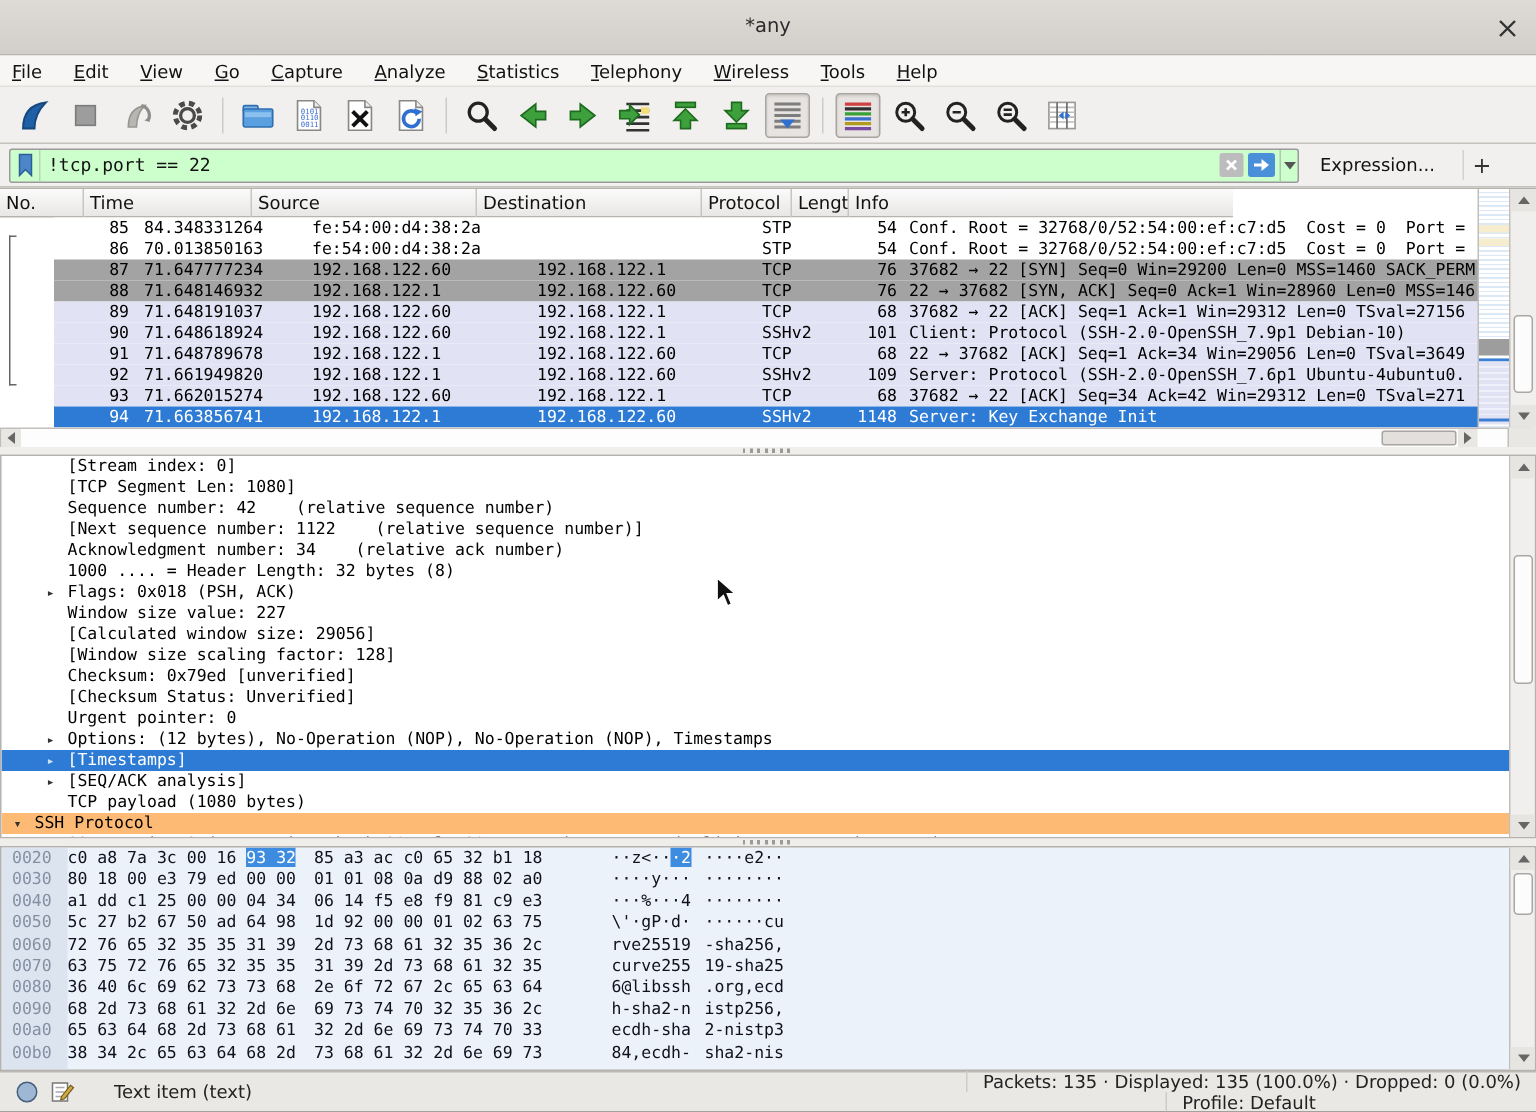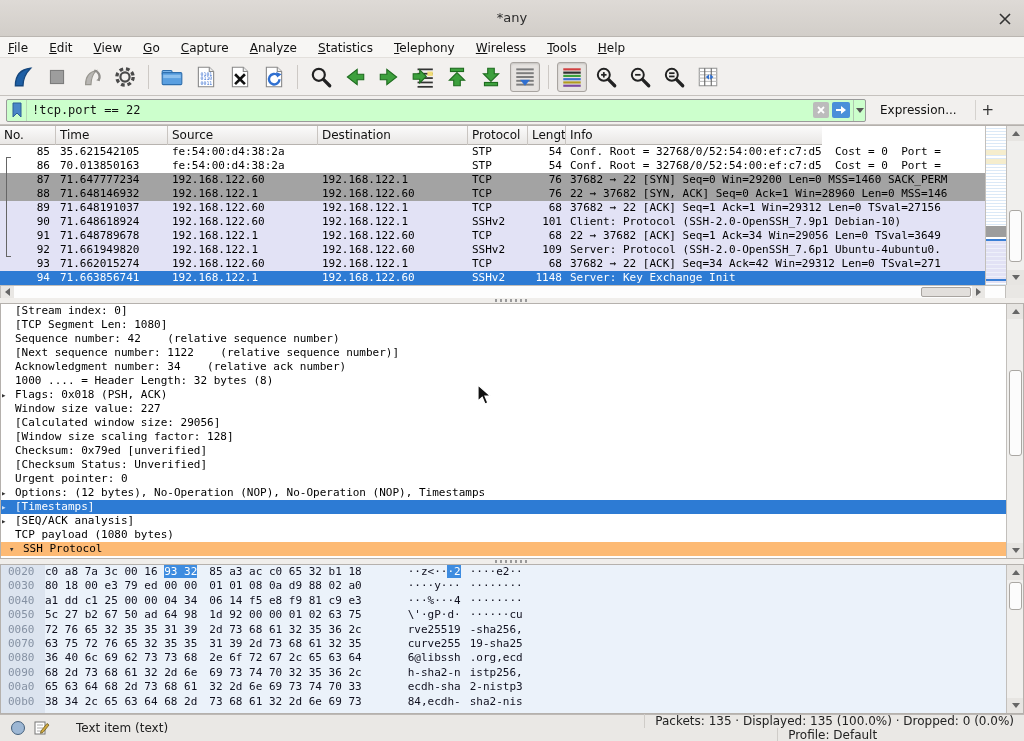--- a/index.html
+++ b/index.html
@@ -32,21 +32,21 @@
   .fbtn-x { width:16px; height:16px; background:#bcbcbc; border-radius:2px; margin-right:3px; display:flex; align-items:center; justify-content:center; }
   .fbtn-go { width:18px; height:16px; background:#4a90d9; border-radius:2px; margin-right:3px; display:flex; align-items:center; justify-content:center; }
   .fcaret { width:12px; height:100%; display:flex; align-items:center; justify-content:center; border-left:1px solid #b0c8b0; }
   .tri-down { width:0; height:0; border-left:4px solid transparent; border-right:4px solid transparent; border-top:5px solid #555; }
   .expression-label { font-size:12px; color:#111; margin-left:14px; }
   .add-btn { font-size:15px; color:#333; margin-left:18px; padding:0 6px; border-left:1px solid #d5d2ce; height:20px; display:flex; align-items:center; }
   
   .plist { position:absolute; left:0; top:125px; width:1024px; height:173px; background:#fff; border-top:1px solid #b5b1ad; }
   .phead { position:absolute; left:0; top:0; width:822px; height:19px; background:linear-gradient(#fbfbfb,#e9e7e5); border-bottom:1px solid #b7b3af; }
   .hcell { position:absolute; top:0; height:19px; border-right:1px solid #c9c5c1; font-size:12px; color:#111; padding:2px 0 0 4px; overflow:hidden; white-space:nowrap; }
-  .rows { position:absolute; left:0; top:19px; width:985px; height:140px; font-family:"DejaVu Sans Mono","Liberation Mono",monospace; font-size:11px; }
+  .rows { position:absolute; left:0; top:19px; width:985px; height:140px; font-family:"DejaVu Sans Mono","Liberation Mono",monospace; font-size:11px;padding-left:36px; }
   .p-row { position:relative; width:985px; height:14px; line-height:14px; white-space:pre; }
   .r-white { background:#ffffff; color:#000; }
   .r-gray  { background:#a3a3a3; color:#000; }
   .r-lav   { background:#e2e2f5; color:#000; }
   .r-sel   { background:#2d7bd4; color:#fff; }
   .c { position:absolute; top:0; height:14px; overflow:hidden; }
   .c-no   { left:0;   width:50px; text-align:right; }
   .c-time { left:60px;  width:106px; }
   .c-src  { left:172px; width:146px; }
   .c-dst  { left:322px; width:146px; }
@@ -69,21 +69,21 @@
   .hsb-btn { position:absolute; top:0; width:13px; height:12px; background:#e9e7e4; display:flex; align-items:center; justify-content:center; }
   .hsb-thumb { position:absolute; top:1px; height:10px; background:#e2dfdc; border:1px solid #a8a4a0; border-radius:2px; }
   .corner { position:absolute; left:1006px; top:159px; width:18px; height:14px; background:#e9e7e4; }
   
   .splitter { position:absolute; left:0; width:1024px; height:5px; background:#f0eeeb; display:flex; align-items:center; justify-content:center; }
   .grip { width:34px; height:3px; background:repeating-linear-gradient(90deg,#9a9a9a 0 2px,transparent 2px 5px); }
   
   .details { position:absolute; left:0; top:303px; width:1024px; height:256px; background:#fff; border:1px solid #b5b1ad; overflow:hidden; }
   .d-line { position:relative; width:1005px; height:14px; line-height:14px; font-family:"DejaVu Sans Mono","Liberation Mono",monospace; font-size:11px; white-space:pre; color:#000; }
   .d-line .exp { display:inline-block; width:14px; color:#333; font-size:9px; }
-  .lvl1 { }
+  .lvl1 { padding-left:30px; }
   .lvl0 { padding-left:8px; }
   .d-line.sel { background:#2d7bd4; color:#fff; }
   .d-line.sel .exp { color:#cfe0f5; }
   .d-line.shade { background:#fdba74; }
   
   .hexpane { position:absolute; left:0; top:564px; width:1024px; height:150px; background:#ebf2fa; border:1px solid #b5b1ad; overflow:hidden; }
   .hx-strip { position:absolute; left:0; top:0; width:44px; height:148px; background:#dce4ef; }
   .hx-row { position:relative; height:14.4px; line-height:14.4px; font-family:"DejaVu Sans Mono","Liberation Mono",monospace; font-size:11px; white-space:pre; color:#10101e; }
   .hx-off { display:inline-block; width:44px; padding-left:7px; color:#8591a3; }
   .hx-h2 { margin-left:12px; }
@@ -322,21 +322,21 @@
     <div class="phead">
       <div class="hcell" style="left:0;width:56px">No.</div>
       <div class="hcell" style="left:56px;width:112px">Time</div>
       <div class="hcell" style="left:168px;width:150px">Source</div>
       <div class="hcell" style="left:318px;width:150px">Destination</div>
       <div class="hcell" style="left:468px;width:60px">Protocol</div>
       <div class="hcell" style="left:528px;width:38px">Length</div>
       <div class="hcell" style="left:566px;width:440px;border-right:0">Info</div>
     </div>
     <div class="rows">
-      <div class="p-row r-white"><span class="c c-no">85</span><span class="c c-time">35.621542105</span><span class="c c-src">fe:54:00:d4:38:2a</span><span class="c c-dst"></span><span class="c c-pro">STP</span><span class="c c-len">54</span><span class="c c-info">Conf. Root = 32768/0/52:54:00:ef:c7:d5  Cost = 0  Port =</span></div>
+      <div class="p-row r-white"><span class="c c-no">85</span><span class="c c-time">84.348331264</span><span class="c c-src">fe:54:00:d4:38:2a</span><span class="c c-dst"></span><span class="c c-pro">STP</span><span class="c c-len">54</span><span class="c c-info">Conf. Root = 32768/0/52:54:00:ef:c7:d5  Cost = 0  Port =</span></div>
       <div class="p-row r-white"><span class="c c-no">86</span><span class="c c-time">70.013850163</span><span class="c c-src">fe:54:00:d4:38:2a</span><span class="c c-dst"></span><span class="c c-pro">STP</span><span class="c c-len">54</span><span class="c c-info">Conf. Root = 32768/0/52:54:00:ef:c7:d5  Cost = 0  Port =</span></div>
       <div class="p-row r-gray"><span class="c c-no">87</span><span class="c c-time">71.647777234</span><span class="c c-src">192.168.122.60</span><span class="c c-dst">192.168.122.1</span><span class="c c-pro">TCP</span><span class="c c-len">76</span><span class="c c-info">37682 → 22 [SYN] Seq=0 Win=29200 Len=0 MSS=1460 SACK_PERM</span></div>
       <div class="p-row r-gray"><span class="c c-no">88</span><span class="c c-time">71.648146932</span><span class="c c-src">192.168.122.1</span><span class="c c-dst">192.168.122.60</span><span class="c c-pro">TCP</span><span class="c c-len">76</span><span class="c c-info">22 → 37682 [SYN, ACK] Seq=0 Ack=1 Win=28960 Len=0 MSS=146</span></div>
       <div class="p-row r-lav"><span class="c c-no">89</span><span class="c c-time">71.648191037</span><span class="c c-src">192.168.122.60</span><span class="c c-dst">192.168.122.1</span><span class="c c-pro">TCP</span><span class="c c-len">68</span><span class="c c-info">37682 → 22 [ACK] Seq=1 Ack=1 Win=29312 Len=0 TSval=27156</span></div>
       <div class="p-row r-lav"><span class="c c-no">90</span><span class="c c-time">71.648618924</span><span class="c c-src">192.168.122.60</span><span class="c c-dst">192.168.122.1</span><span class="c c-pro">SSHv2</span><span class="c c-len">101</span><span class="c c-info">Client: Protocol (SSH-2.0-OpenSSH_7.9p1 Debian-10)</span></div>
       <div class="p-row r-lav"><span class="c c-no">91</span><span class="c c-time">71.648789678</span><span class="c c-src">192.168.122.1</span><span class="c c-dst">192.168.122.60</span><span class="c c-pro">TCP</span><span class="c c-len">68</span><span class="c c-info">22 → 37682 [ACK] Seq=1 Ack=34 Win=29056 Len=0 TSval=3649</span></div>
       <div class="p-row r-lav"><span class="c c-no">92</span><span class="c c-time">71.661949820</span><span class="c c-src">192.168.122.1</span><span class="c c-dst">192.168.122.60</span><span class="c c-pro">SSHv2</span><span class="c c-len">109</span><span class="c c-info">Server: Protocol (SSH-2.0-OpenSSH_7.6p1 Ubuntu-4ubuntu0.</span></div>
       <div class="p-row r-lav"><span class="c c-no">93</span><span class="c c-time">71.662015274</span><span class="c c-src">192.168.122.60</span><span class="c c-dst">192.168.122.1</span><span class="c c-pro">TCP</span><span class="c c-len">68</span><span class="c c-info">37682 → 22 [ACK] Seq=34 Ack=42 Win=29312 Len=0 TSval=271</span></div>
       <div class="p-row r-sel"><span class="c c-no">94</span><span class="c c-time">71.663856741</span><span class="c c-src">192.168.122.1</span><span class="c c-dst">192.168.122.60</span><span class="c c-pro">SSHv2</span><span class="c c-len">1148</span><span class="c c-info">Server: Key Exchange Init</span></div>
     </div>

